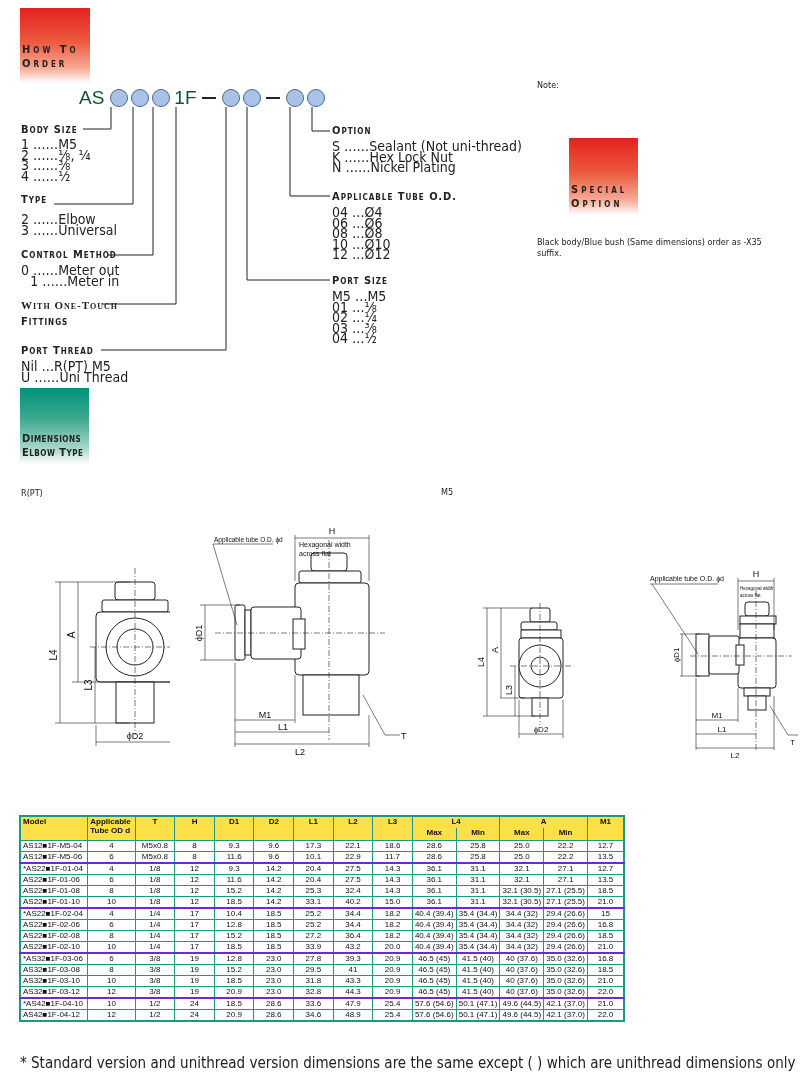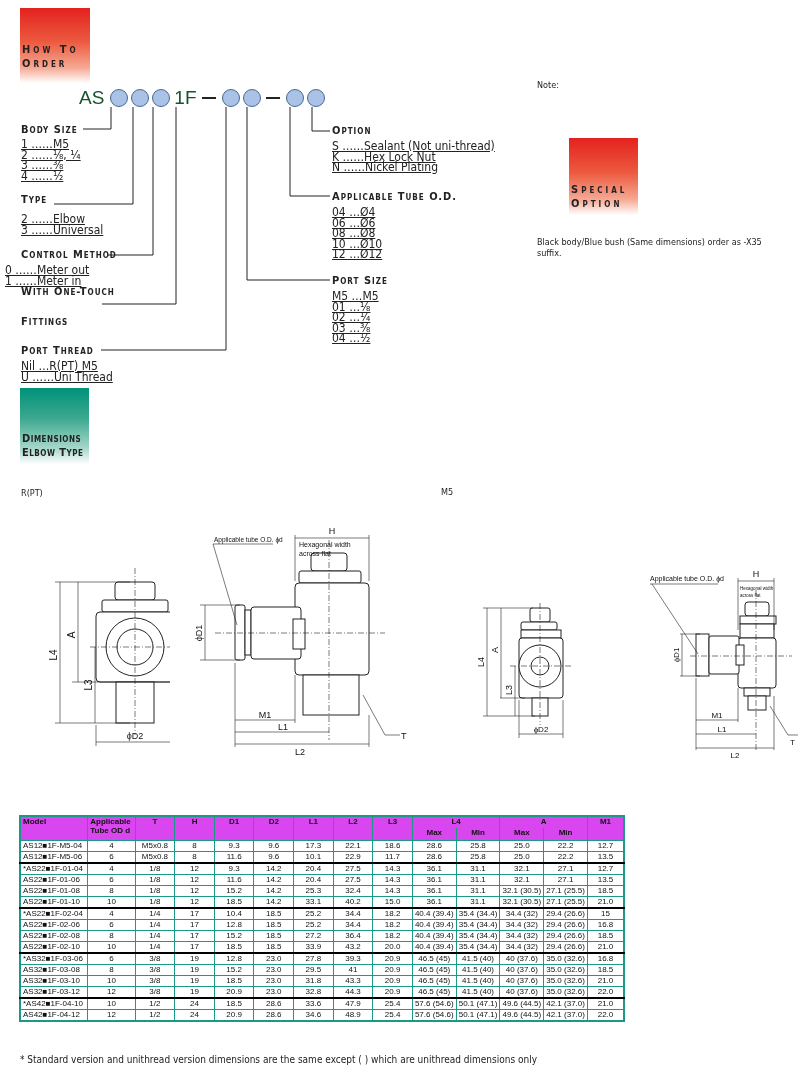--- a/index.html
+++ b/index.html
@@ -13,41 +13,41 @@
     .hbox .htext { position: absolute; left: 2px; bottom: 4px; font-size: 11px; line-height: 14px; font-weight: bold; letter-spacing: 3px; color: #222; font-variant: small-caps; }
     .hbox.teal .htext { letter-spacing: 0.5px; }
 
     
     .code-row { position: absolute; left: 68px; top: 86px; height: 24px; display: flex; align-items: center; font-size: 19px; color: #14532d; font-family: "Liberation Sans", sans-serif; margin-left: 11px; }
     .code-txt { display: inline-block; }
     .circle { display: inline-block; width: 18px; height: 18px; border-radius: 50%; background: #a9c2e6; border: 1.3px solid #4b6a98; margin-left: 3px; }
     .dash { display: inline-block; width: 14px; height: 2px; background: #222; margin: 0 3px 0 5px; }
 
     .sec-title { position: absolute; font-size: 11px; font-weight: bold; font-variant: small-caps; letter-spacing: 1px; color: #222; }
-    .opt-list { position: absolute; font-size: 12px; line-height: 10.5px; color: #222; text-decoration: underline; }
+    .opt-list { position: absolute; font-size: 14px; line-height: 10.5px; color: #222; }
     .opt-list div { white-space: nowrap; }
 
     .note { position: absolute; left: 537px; top: 80px; width: 240px; font-size: 9px; line-height: 10.5px; color: #222; }
     .special-text { position: absolute; left: 537px; top: 237px; width: 240px; font-size: 9px; line-height: 10.5px; color: #222; }
 
     .lbl-small { position: absolute; font-size: 9px; color: #222; }
 
     
     svg.drw { position: absolute; }
     svg.drw text { font-family: "Liberation Sans", sans-serif; fill: #111; }
 
     
     table.dims { position: absolute; left: 19px; top: 815px; width: 606px; border-collapse: collapse; font-family: "Liberation Sans", sans-serif; font-size: 8px; }
-    table.dims th { background: #d946ef; color: #111; font-weight: bold; border: 1px solid #1a9a86; padding: 0 2px; text-align: center; height: 12px; vertical-align: top; }
+    table.dims th { background: #fde047; color: #111; font-weight: bold; border: 1px solid #1a9a86; padding: 0 2px; text-align: center; height: 12px; vertical-align: top; }
     table.dims th.left { text-align: left; }
     table.dims td { border: 1px solid #1a9a86; text-align: center; height: 11.1px; padding: 0 1px; white-space: nowrap; color: #111; line-height: 10px; }
     table.dims td.model { text-align: left; padding-left: 2px; }
-    table.dims tr.grp td { border-top: 2px solid #000000; }
+    table.dims tr.grp td { border-top: 2px solid #6d28d9; }
     table.dims { border: 2px solid #1a9a86; }
-    .footnote { position: absolute; left: 20px; top: 1054px; font-size: 10px; color: #222; white-space: nowrap; }
+    .footnote { position: absolute; left: 20px; top: 1054px; font-size: 15px; color: #222; white-space: nowrap; }
   </style>
 </head>
 <body>
 
 <div class="hbox red" style="left:20px; top:8px;">
   <div class="htext" style="bottom:12px;">
     <div>How To</div>
     <div>Order</div>
   </div>
 </div>
@@ -87,26 +87,26 @@
   <div>4 ……¹⁄₂</div>
 </div>
 
 <div class="sec-title" style="left:21px; top:193px;">Type</div>
 <div class="opt-list" style="left:21px; top:214px;">
   <div>2 ……Elbow</div>
   <div>3 ……Universal</div>
 </div>
 
 <div class="sec-title" style="left:21px; top:248px;">Control Method</div>
-<div class="opt-list" style="left:5px; top:265px;">
+<div class="opt-list" style="left:21px; top:265px;text-align:right;">
   <div>0 ……Meter out</div>
   <div>1 ……Meter in</div>
 </div>
 
-<div class="sec-title" style="left:21px; top:285px;">With One-Touch</div>
+<div class="sec-title" style="left:21px; top:299px;font-family:Liberation Serif, serif;">With One-Touch</div>
 <div class="sec-title" style="left:21px; top:315px;">Fittings</div>
 
 <div class="sec-title" style="left:21px; top:344px;">Port Thread</div>
 <div class="opt-list" style="left:21px; top:361px;">
   <div>Nil …R(PT) M5</div>
   <div>U ……Uni Thread</div>
 </div>
 
 <div class="sec-title" style="left:332px; top:124px;">Option</div>
 <div class="opt-list" style="left:332px; top:141px;">

